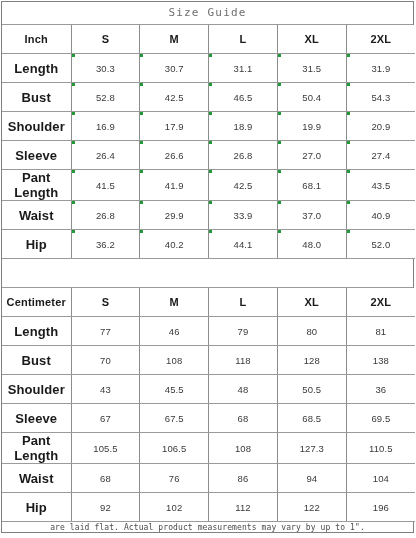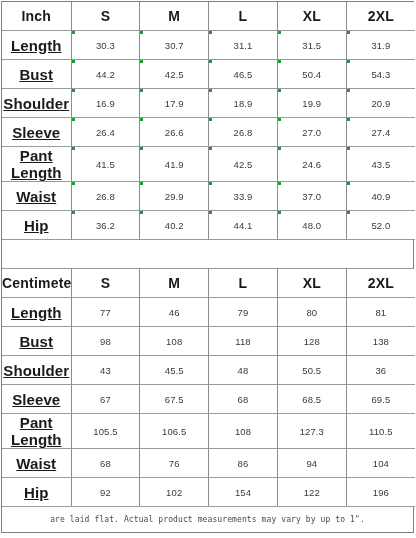--- a/index.html
+++ b/index.html
@@ -56,32 +56,31 @@
     text-align: center;
     vertical-align: middle;
     padding: 0;
     position: relative;
     background: #ffffff;
   }
   table.sg-table th:last-child,
   table.sg-table td:last-child { border-right: none; }
 
   table.sg-table th {
-    font-size: 14px;
+    font-size: 11px;
     font-weight: bold;
     color: #1a1a1a;
     letter-spacing: 0.2px;
   }
 
   table.sg-table td.rowhead {
-    font-size: 15px;
+    font-size: 13px;
     font-weight: bold;
     color: #1a1a1a;
     letter-spacing: 0.1px;
-    text-decoration: underline;
   }
 
   table.sg-table td.val {
     font-size: 9.5px;
     font-weight: normal;
     color: #3a3a3a;
     letter-spacing: 0.1px;
   }
 
   
@@ -117,20 +116,21 @@
     padding: 0 12px;
     box-sizing: border-box;
   }
   .sg-footer .fl { display: block; white-space: nowrap; }
 </style>
 </head>
 <body>
 
 <div class="size-guide-card">
 
+  <div class="sg-title">Size Guide</div>
 
   <table class="sg-table">
     <colgroup>
       <col class="c-label">
         <col class="c-size">
         <col class="c-size">
         <col class="c-size">
         <col class="c-size">
         <col class="c-size">
     </colgroup>
@@ -148,21 +148,21 @@
       <tr class="datarow">
         <td class="rowhead">Length</td>
         <td class="val">30.3</td>
         <td class="val">30.7</td>
         <td class="val">31.1</td>
         <td class="val">31.5</td>
         <td class="val">31.9</td>
       </tr>
       <tr class="datarow">
         <td class="rowhead">Bust</td>
-        <td class="val">44.2</td>
+        <td class="val">52.8</td>
         <td class="val">42.5</td>
         <td class="val">46.5</td>
         <td class="val">50.4</td>
         <td class="val">54.3</td>
       </tr>
       <tr class="datarow">
         <td class="rowhead">Shoulder</td>
         <td class="val">16.9</td>
         <td class="val">17.9</td>
         <td class="val">18.9</td>
@@ -175,21 +175,21 @@
         <td class="val">26.6</td>
         <td class="val">26.8</td>
         <td class="val">27.0</td>
         <td class="val">27.4</td>
       </tr>
       <tr class="datarow">
         <td class="rowhead">Pant Length</td>
         <td class="val">41.5</td>
         <td class="val">41.9</td>
         <td class="val">42.5</td>
-        <td class="val">24.6</td>
+        <td class="val">68.1</td>
         <td class="val">43.5</td>
       </tr>
       <tr class="datarow">
         <td class="rowhead">Waist</td>
         <td class="val">26.8</td>
         <td class="val">29.9</td>
         <td class="val">33.9</td>
         <td class="val">37.0</td>
         <td class="val">40.9</td>
       </tr>
@@ -229,21 +229,21 @@
       <tr>
         <td class="rowhead">Length</td>
         <td class="val">77</td>
         <td class="val">46</td>
         <td class="val">79</td>
         <td class="val">80</td>
         <td class="val">81</td>
       </tr>
       <tr>
         <td class="rowhead">Bust</td>
-        <td class="val">98</td>
+        <td class="val">70</td>
         <td class="val">108</td>
         <td class="val">118</td>
         <td class="val">128</td>
         <td class="val">138</td>
       </tr>
       <tr>
         <td class="rowhead">Shoulder</td>
         <td class="val">43</td>
         <td class="val">45.5</td>
         <td class="val">48</td>
@@ -271,21 +271,21 @@
         <td class="val">68</td>
         <td class="val">76</td>
         <td class="val">86</td>
         <td class="val">94</td>
         <td class="val">104</td>
       </tr>
       <tr>
         <td class="rowhead">Hip</td>
         <td class="val">92</td>
         <td class="val">102</td>
-        <td class="val">154</td>
+        <td class="val">112</td>
         <td class="val">122</td>
         <td class="val">196</td>
       </tr>
     </tbody>
   </table>
 
   <div class="sg-footer">
     <span class="fl">are laid flat. Actual product measurements may vary by up to 1".</span>
   </div>
 

